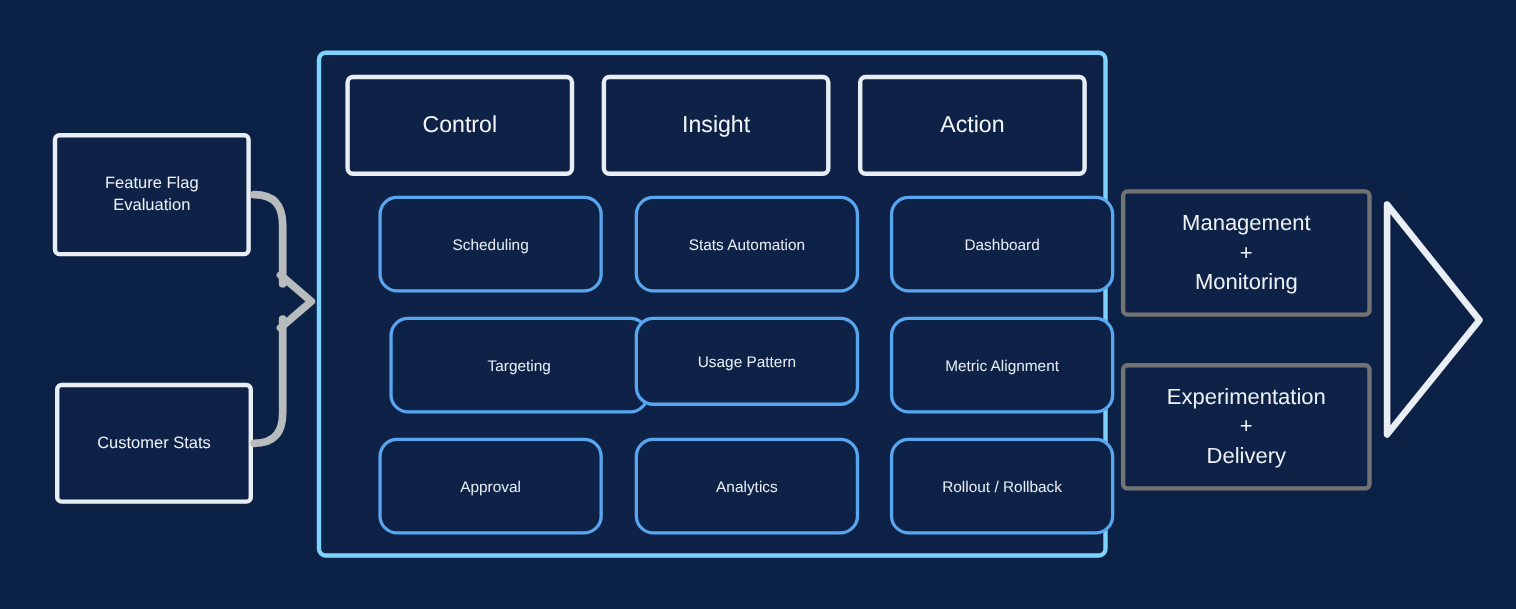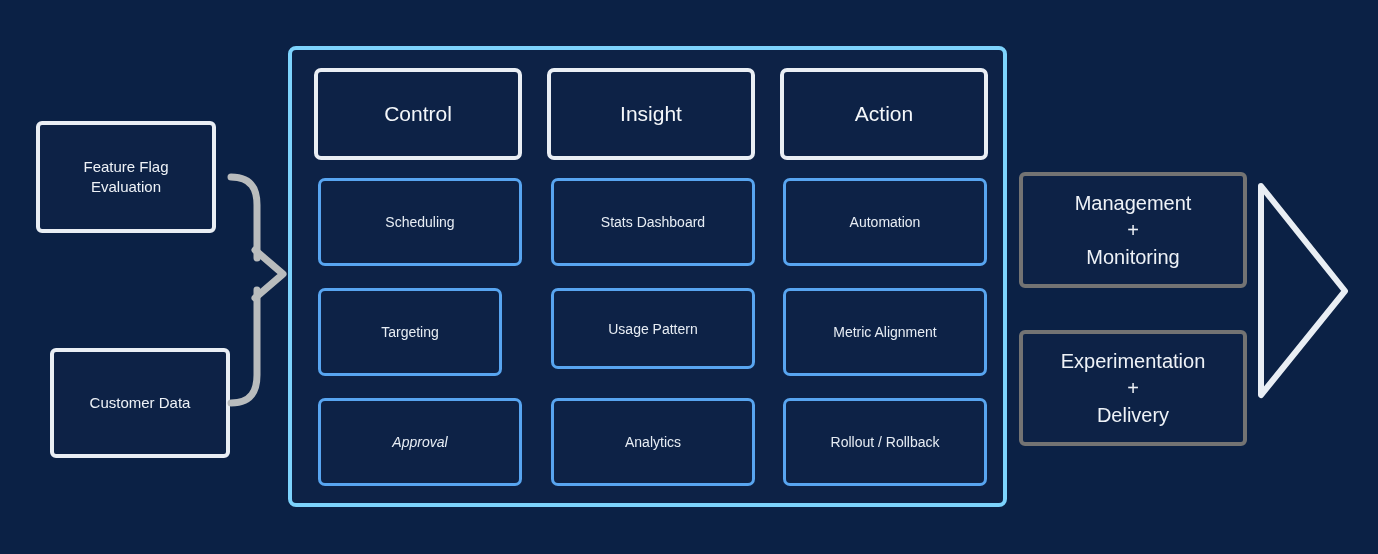--- a/index.html
+++ b/index.html
@@ -36,21 +36,21 @@
     white-space: pre-line;
   }
 
   
   .input-box {
     border: 4px solid #e9eef4;
     border-radius: 6px;
     font-size: 15px;
     color: #eef2f7;
   }
-  #input-0 { left: 36px;  top: 121px; width: 180px; height: 112px; }
+  #input-0 { left: 48px;  top: 121px; width: 180px; height: 112px; }
   #input-1 { left: 50px;  top: 348px; width: 180px; height: 110px; }
 
   
   #center-panel {
     position: absolute;
     left: 288px;
     top: 46px;
     width: 719px;
     height: 461px;
     box-sizing: border-box;
@@ -71,23 +71,24 @@
   
   .card-header {
     border: 4px solid #e9eef4;
     border-radius: 7px;
     font-size: 21px;
     color: #f4f7fa;
   }
   
   .card-item {
     border: 3px solid #58a5f0;
-    border-radius: 7px;
+    border-radius: 17px;
     font-size: 14px;
     color: #e7edf4;
+    margin-left: 26px;
   }
 
   
   .outcome-box {
     border: 4px solid #737373;
     border-radius: 6px;
     font-size: 20px;
     color: #eef2f7;
   }
   #outcome-0 { left: 1019px; top: 172px; width: 228px; height: 116px; }
@@ -103,54 +104,54 @@
   }
 </style>
 </head>
 <body>
 
 <div id="stage">
 
   <div class="box input-box" id="input-0">Feature Flag
 Evaluation</div>
 
-  <div class="box input-box" id="input-1">Customer Data</div>
+  <div class="box input-box" id="input-1">Customer Stats</div>
 
   <svg class="overlay" id="input-connector-svg" viewBox="0 0 1378 554" xmlns="http://www.w3.org/2000/svg">
     <g fill="none" stroke="#b9bcbd" stroke-width="7" stroke-linecap="round" stroke-linejoin="round">
 
       <path d="M231,177 C252,177 257,190 257,205 L257,258"></path>
 
       <path d="M231,403 C252,403 257,390 257,375 L257,290"></path>
 
       <path d="M255,250 L283,274 L255,298"></path>
     </g>
   </svg>
 
   <div id="center-panel">
 
     <div class="col-card card-header" style="left:22px; top:18px; width:208px; height:92px;">Control</div>
 
     <div class="col-card card-item" style="left:26px; top:128px; width:204px; height:88px;">Scheduling</div>
 
-    <div class="col-card card-item" style="left:26px; top:238px; width:184px; height:88px;">Targeting</div>
+    <div class="col-card card-item" style="left:36px; top:238px; width:236px; height:88px;">Targeting</div>
 
-    <div class="col-card card-item" style="left:26px; top:348px; width:204px; height:88px;font-style:italic;">Approval</div>
+    <div class="col-card card-item" style="left:26px; top:348px; width:204px; height:88px;">Approval</div>
 
     <div class="col-card card-header" style="left:255px; top:18px; width:208px; height:92px;">Insight</div>
 
-    <div class="col-card card-item" style="left:259px; top:128px; width:204px; height:88px;">Stats Dashboard</div>
+    <div class="col-card card-item" style="left:259px; top:128px; width:204px; height:88px;">Stats Automation</div>
 
     <div class="col-card card-item" style="left:259px; top:238px; width:204px; height:81px;">Usage Pattern</div>
 
     <div class="col-card card-item" style="left:259px; top:348px; width:204px; height:88px;text-align:right;">Analytics</div>
 
     <div class="col-card card-header" style="left:488px; top:18px; width:208px; height:92px;">Action</div>
 
-    <div class="col-card card-item" style="left:491px; top:128px; width:204px; height:88px;">Automation</div>
+    <div class="col-card card-item" style="left:491px; top:128px; width:204px; height:88px;">Dashboard</div>
 
     <div class="col-card card-item" style="left:491px; top:238px; width:204px; height:88px;">Metric Alignment</div>
 
     <div class="col-card card-item" style="left:491px; top:348px; width:204px; height:88px;">Rollout / Rollback</div>
 
   </div>
 
   <div class="box outcome-box" id="outcome-0">Management
 +
 Monitoring</div>

